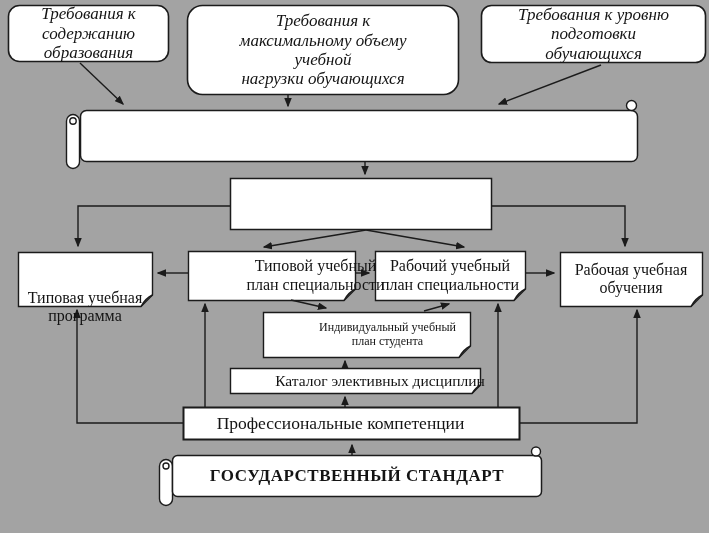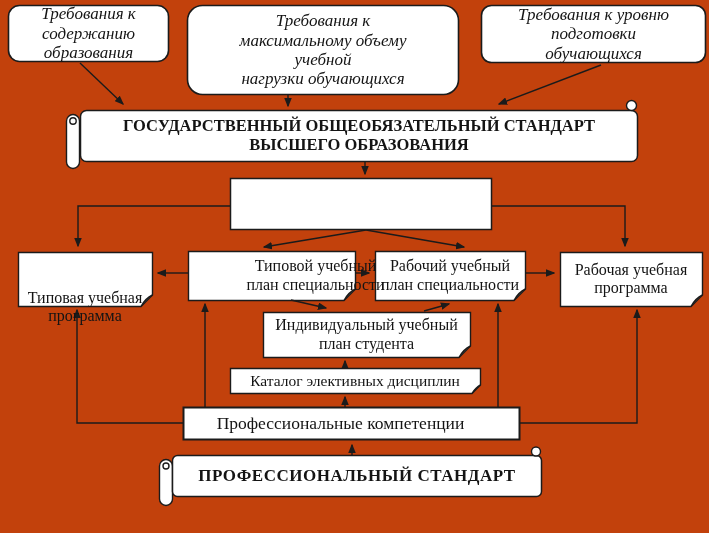--- a/index.html
+++ b/index.html
@@ -1,17 +1,17 @@
 <!DOCTYPE html>
 <html><head>
 <meta charset="utf-8">
 <style>
   html,body{margin:0;padding:0;background:#fff;}
   #canvas{
-    position:relative;width:709px;height:533px;background:#c2410c;
+    position:relative;width:709px;height:533px;background:#a3a3a3;
     font-family:"Liberation Serif","DejaVu Serif",serif;color:#111;overflow:hidden;
   }
   #shape-layer{position:absolute;left:0;top:0;width:709px;height:533px;}
   .lbl{
     position:absolute;display:flex;align-items:center;justify-content:center;
     text-align:center;white-space:pre-line;line-height:1.14;color:#141414;
     pointer-events:none;
   }
   .it{font-style:italic;font-size:17px;}
   .bold{font-weight:bold;}
@@ -23,22 +23,22 @@
   .lbl-gos{left:80px;top:110px;width:558px;height:52px;font-size:16.5px;}
   .lbl-prof-std{left:172px;top:455px;width:370px;height:42px;font-size:17px;letter-spacing:0.5px;}
   
   .lbl-results{left:230px;top:178px;width:262px;height:52px;font-size:17px;}
   .lbl-prof-comp{left:172px;top:407px;width:337px;height:33px;font-size:17.5px;}
   
   .lbl-tip-prog{left:18px;top:252px;width:134px;height:54px;font-size:16px;margin-top:28px;}
   .lbl-tip-plan{left:188px;top:251px;width:167px;height:49px;font-size:16px;margin-left:44px;}
   .lbl-rab-plan{left:375px;top:251px;width:150px;height:49px;font-size:16px;}
   .lbl-rab-prog{left:560px;top:252px;width:142px;height:54px;font-size:16px;}
-  .lbl-ind-plan{left:263px;top:312px;width:207px;height:45px;font-size:16px;}
-  .lbl-katalog{left:230px;top:368px;width:250px;height:25px;font-size:15.5px;}
+  .lbl-ind-plan{left:263px;top:312px;width:207px;height:45px;font-size:12px;padding-left:21px;}
+  .lbl-katalog{left:230px;top:368px;width:250px;height:25px;font-size:15.5px;padding-left:25px;}
 </style>
 </head>
 <body>
 
 <div id="canvas">
 
   <svg id="shape-layer" width="709" height="533" viewBox="0 0 709 533" fill="none" stroke="#1b1b1b" stroke-width="1.4">
     <defs>
       <marker id="arr" viewBox="0 0 10 8" refX="8.5" refY="4" markerWidth="9.5" markerHeight="7.6" orient="auto-start-reverse" markerUnits="userSpaceOnUse">
         <path d="M0,0 L10,4 L0,8 Z" fill="#1b1b1b" stroke="none"></path>
@@ -132,38 +132,36 @@
 
   <div class="lbl it lbl-req-volume">Требования к
 максимальному объему
 учебной
 нагрузки обучающихся</div>
 
   <div class="lbl it lbl-req-level">Требования к уровню
 подготовки
 обучающихся</div>
 
-  <div class="lbl bold lbl-gos">ГОСУДАРСТВЕННЫЙ ОБЩЕОБЯЗАТЕЛЬНЫЙ СТАНДАРТ
-ВЫСШЕГО ОБРАЗОВАНИЯ</div>
 
 
   <div class="lbl lbl-tip-prog">Типовая учебная
 программа</div>
 
   <div class="lbl lbl-tip-plan">Типовой учебный
 план специальности</div>
 
   <div class="lbl lbl-rab-plan">Рабочий учебный
 план специальности</div>
 
   <div class="lbl lbl-rab-prog">Рабочая учебная
-программа</div>
+обучения</div>
 
   <div class="lbl lbl-ind-plan">Индивидуальный учебный
 план студента</div>
 
   <div class="lbl lbl-katalog">Каталог элективных дисциплин</div>
 
   <div class="lbl lbl-prof-comp">Профессиональные компетенции</div>
 
-  <div class="lbl bold lbl-prof-std">ПРОФЕССИОНАЛЬНЫЙ СТАНДАРТ</div>
+  <div class="lbl bold lbl-prof-std">ГОСУДАРСТВЕННЫЙ СТАНДАРТ</div>
 
 </div>
 
 </body></html>

